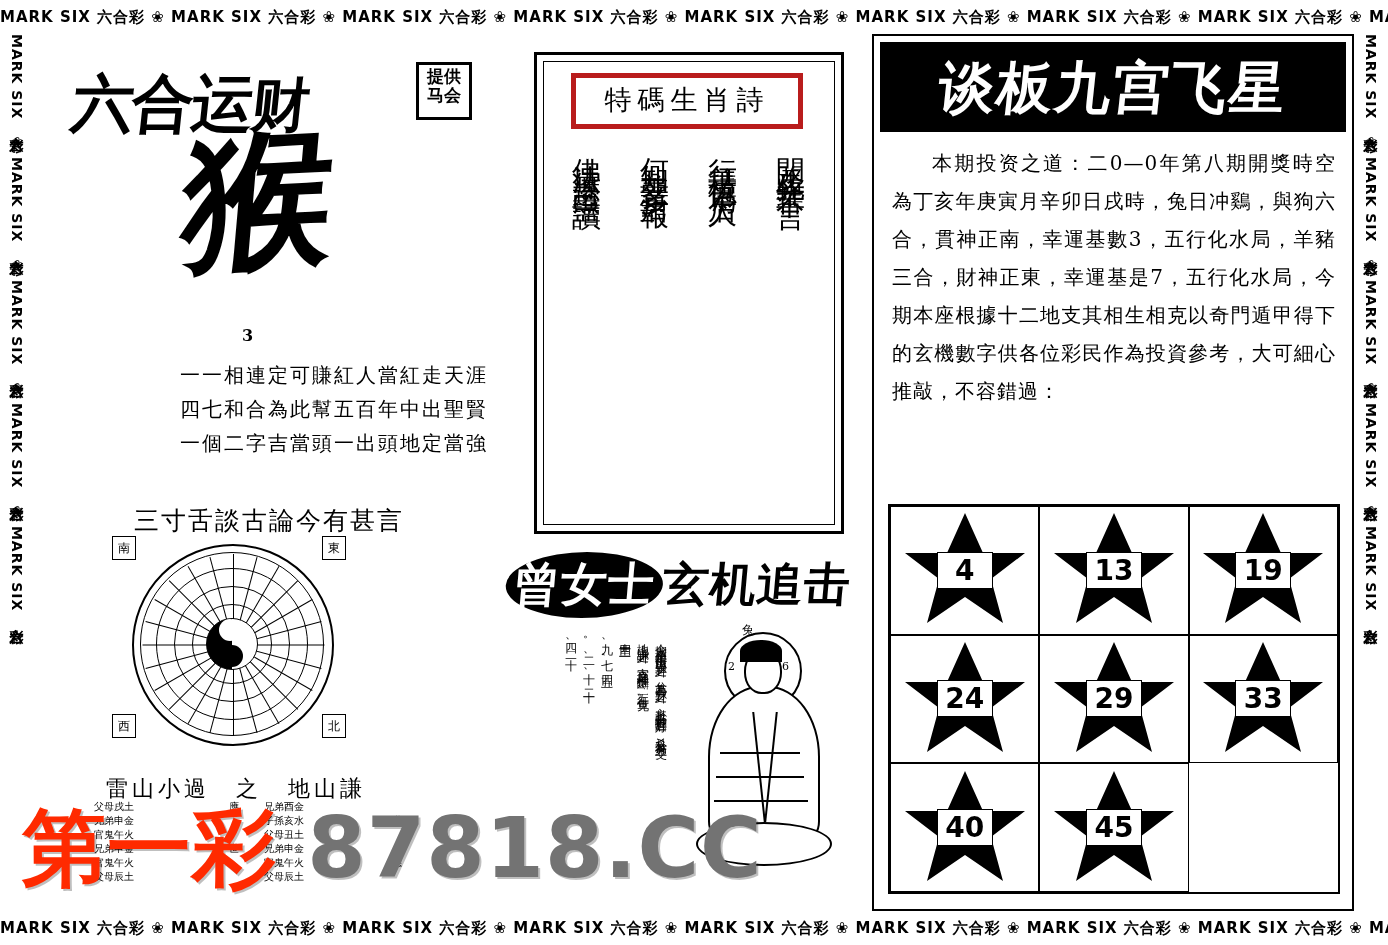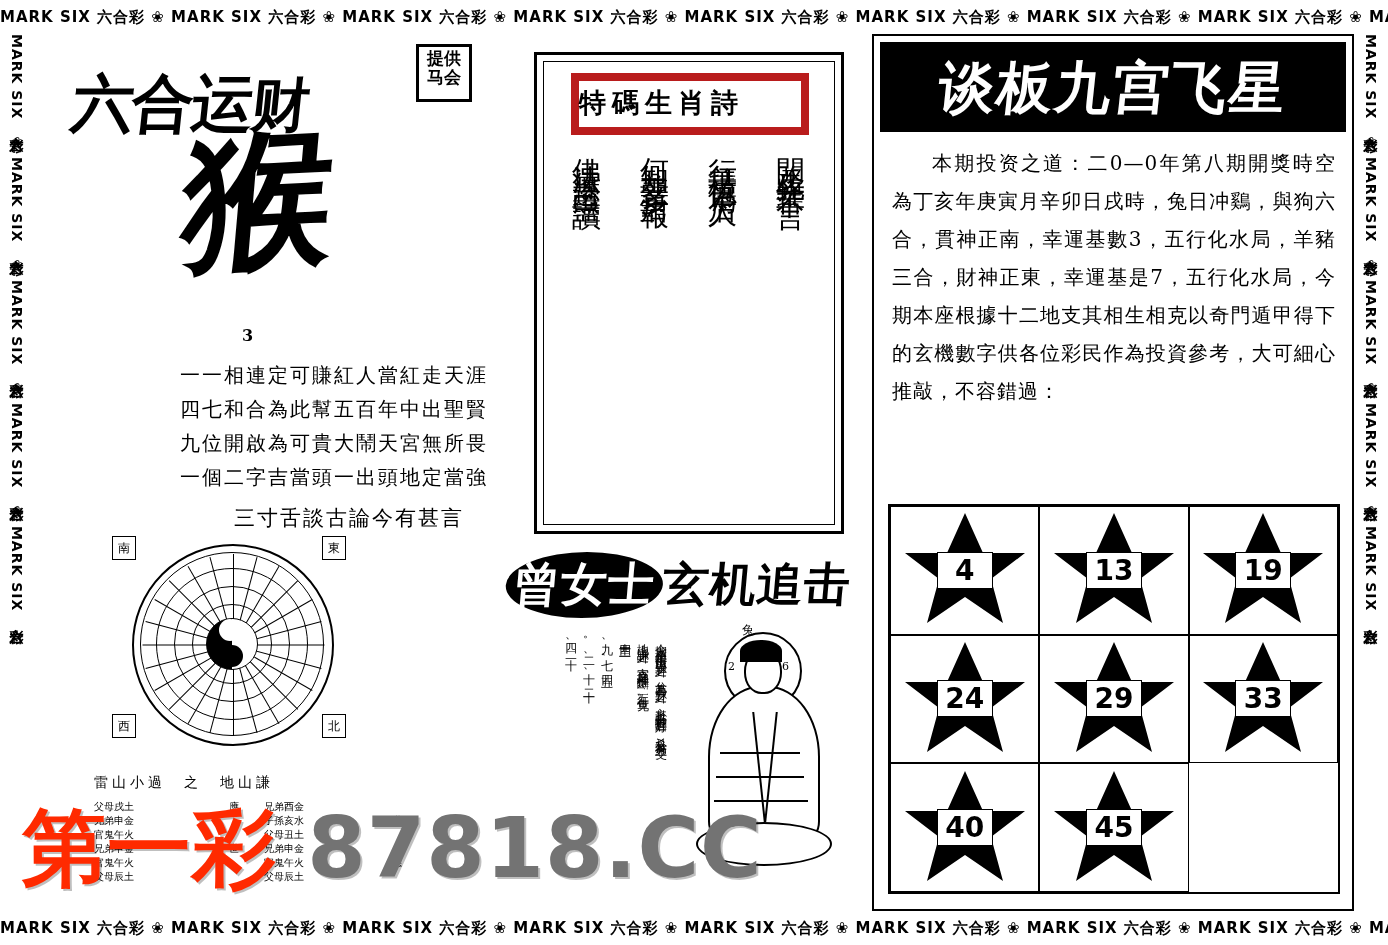--- a/index.html
+++ b/index.html
@@ -53,21 +53,21 @@
     position:absolute;left:38px;top:28px;
     font-size:62px;font-weight:bold;
     font-family:"DejaVu Serif","Liberation Serif",serif;
     letter-spacing:-2px;
     transform:skewX(-6deg);
     white-space:nowrap;
   }
   .brush-title .cai{font-size:58px;}
 
   .stamp-box{
-    position:absolute;left:382px;top:10px;width:56px;height:58px;
+    position:absolute;left:382px;top:28px;width:56px;height:58px;
     border:3px solid #000;
     text-align:center;
     font-size:17px;font-weight:bold;line-height:19px;
     padding-top:2px;
     box-sizing:border-box;
   }
 
   .zodiac-big{
     position:absolute;left:150px;top:90px;
     font-size:150px;font-weight:bold;
@@ -79,22 +79,22 @@
   .num-1{left:155px;top:182px;}
   .num-3{left:208px;top:292px;}
 
   .poem-block{position:absolute;left:54px;top:328px;width:400px;}
   .poem-row{display:flex;justify-content:flex-end;margin-bottom:7px;}
   .poem-cell{
     font-size:20px;letter-spacing:2px;white-space:nowrap;
     font-family:"DejaVu Serif","Liberation Serif",serif;
   }
   .poem-foot{
-    position:absolute;left:100px;top:470px;width:330px;text-align:right;
-    font-size:21px;letter-spacing:2px;
+    position:absolute;left:100px;top:470px;width:330px;text-align:left;
+    font-size:25px;letter-spacing:2px;
   }
 
   
   .bagua-wrap{position:absolute;left:70px;top:500px;width:250px;height:230px;}
   .bagua{position:absolute;left:28px;top:10px;width:198px;height:198px;border-radius:50%;border:2px solid #000;}
   .ring{position:absolute;border-radius:50%;border:1.5px solid #000;}
   .r1{left:6px;top:6px;width:182px;height:182px;}
   .r2{left:22px;top:22px;width:150px;height:150px;}
   .r3{left:40px;top:40px;width:114px;height:114px;}
   .r4{left:58px;top:58px;width:78px;height:78px;}
@@ -106,22 +106,22 @@
   .corner-box{
     position:absolute;width:22px;height:22px;border:1.5px solid #000;
     font-size:12px;text-align:center;line-height:22px;
   }
   .cb-tl{left:8px;top:2px;}
   .cb-tr{left:218px;top:2px;}
   .cb-bl{left:8px;top:180px;}
   .cb-br{left:218px;top:180px;}
 
   .hex-title{
-    position:absolute;left:60px;top:740px;width:300px;
-    font-size:14px;letter-spacing:4px;white-space:nowrap;
+    position:absolute;left:72px;top:740px;width:300px;
+    font-size:22px;letter-spacing:4px;white-space:nowrap;
   }
   .hex-table{
     position:absolute;left:60px;top:766px;width:330px;
     font-size:10px;line-height:14px;
   }
   .hex-row{display:flex;}
   .hex-c1{width:110px;}
   .hex-c2{width:60px;text-align:center;}
   .hex-c3{width:110px;}
   .hex-c4{width:46px;text-align:center;}
@@ -129,22 +129,22 @@
   
   .col-mid{position:absolute;left:472px;top:0px;width:360px;height:877px;}
 
   .poem-frame{
     position:absolute;left:28px;top:18px;width:304px;height:476px;
     border:3px solid #000;
   }
   .poem-frame-inner{position:absolute;left:6px;top:6px;right:6px;bottom:6px;border:1px solid #000;}
   .poem-head{
     position:absolute;left:34px;top:18px;width:222px;height:46px;
-    border:8px solid #b91c1c;
-    text-align:left;font-size:27px;font-weight:bold;line-height:44px;letter-spacing:6px;
+    border:5px solid #b91c1c;
+    text-align:center;font-size:27px;font-weight:normal;line-height:44px;letter-spacing:6px;
   }
   .vcols{
     position:absolute;left:16px;top:80px;right:16px;bottom:12px;
     display:flex;flex-direction:row-reverse;justify-content:space-around;
   }
   .vcol{
     writing-mode:vertical-rl;
     font-size:29px;
     letter-spacing:7px;
     font-family:"DejaVu Serif","Liberation Serif",serif;
@@ -279,24 +279,20 @@
       <div class="num-mark num-3">3</div>
 
       <div class="poem-block">
         <div class="poem-row">
           <div class="poem-cell">一一相連定可賺</div>
           <div class="poem-cell">紅人當紅走天涯</div>
         </div>
         <div class="poem-row">
           <div class="poem-cell">四七和合為此幫</div>
           <div class="poem-cell">五百年中出聖賢</div>
-        </div>
-        <div class="poem-row">
-          <div class="poem-cell">九位開啟為可貴</div>
-          <div class="poem-cell">大鬧天宮無所畏</div>
         </div>
         <div class="poem-row">
           <div class="poem-cell">一個二字吉當頭</div>
           <div class="poem-cell">一出頭地定當強</div>
         </div>
       </div>
 
       <div class="poem-foot">三寸舌談古論今有甚言</div>
 
       <div class="bagua-wrap">

